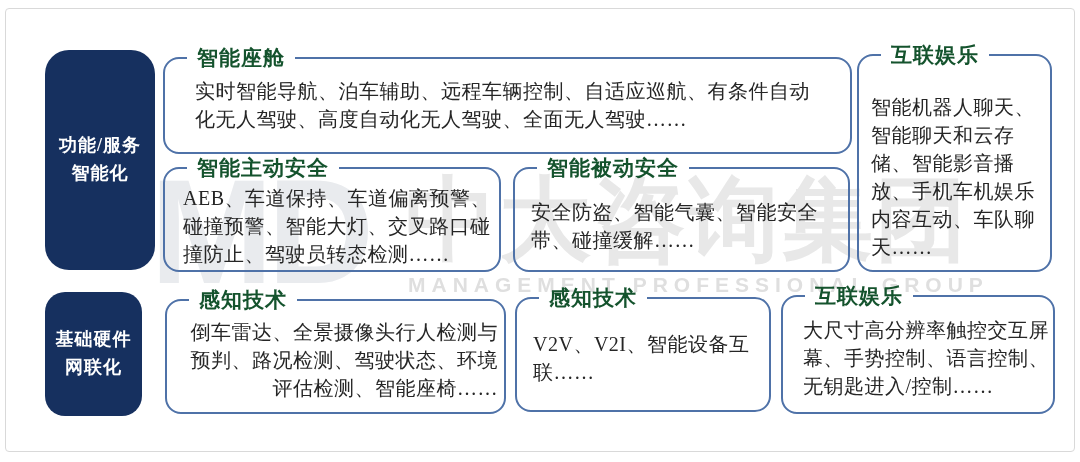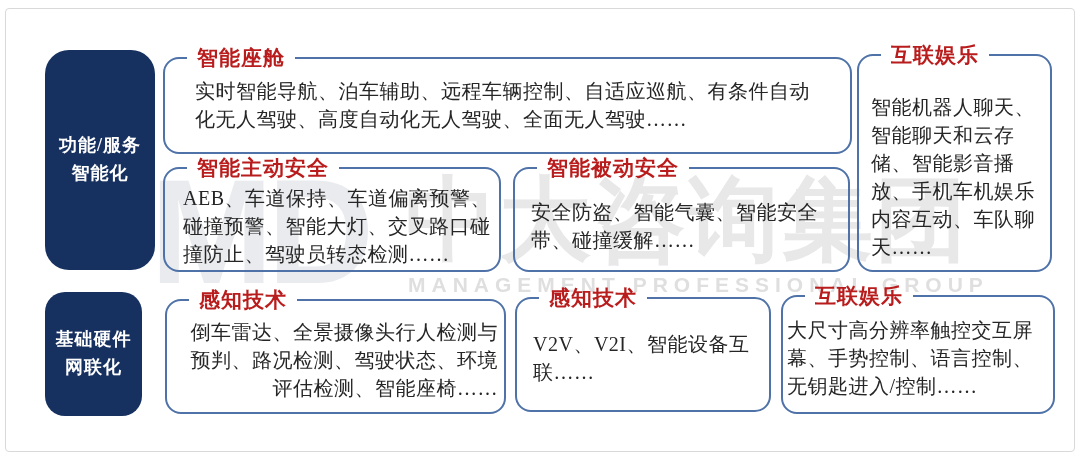--- a/index.html
+++ b/index.html
@@ -37,40 +37,40 @@
   }
   .navy-1 { left:45px; top:50px;  width:110px; height:220px; border-radius:24px;text-align:right; }
   .navy-2 { left:45px; top:292px; width:97px; height:124px; border-radius:20px; }
   
   fieldset.box {
     position:absolute; margin:0; padding:0; min-width:0;
     border:2px solid #4f72a8; border-radius:16px; background:transparent;
   }
   fieldset.box legend {
     margin-left:22px; padding:0 10px; font-size:21px; font-weight:700;
-    color:#b91c1c; letter-spacing:1px;
+    color:#14532d; letter-spacing:1px;
   }
   fieldset.box .body {
     margin:0; font-size:20px; line-height:1.4; color:#262626; letter-spacing:0.5px;
   }
   .box-cockpit       { left:163px; top:44px;  width:685px; height:106px; }
   .box-cockpit .body { padding:5px 24px 0 30px; }
   .box-active        { left:163px; top:154px; width:334px; height:114px; }
   .box-active .body  { padding:2px 4px 0 18px; }
   .box-passive       { left:513px; top:154px; width:333px; height:114px; }
   .box-passive .body { padding:16px 8px 0 16px; }
   .box-entertain     { left:857px; top:41px;  width:191px; height:227px; }
   .box-entertain .body { padding:24px 2px 0 12px; }
   .box-perception    { left:165px; top:286px; width:337px; height:124px; }
   .box-perception .body { padding:4px 6px 0 18px;text-align:right; }
   .box-connect       { left:515px; top:284px; width:252px; height:124px; }
   .box-connect .body { padding:18px 6px 0 16px; }
   .box-connect legend { margin-left:30px; }
   .box-hmi           { left:781px; top:282px; width:270px; height:128px; }
-  .box-hmi .body     { padding:6px 2px 0 4px; }
+  .box-hmi .body     { padding:6px 2px 0 20px; }
   .box-hmi legend    { margin-left:30px; }
 </style>
 </head>
 <body>
 
 <div class="canvas">
   <div class="frame"></div>
 
   <div class="wm wm-logo">MD</div>
   <div class="wm wm-cn">中大咨询集团</div>

